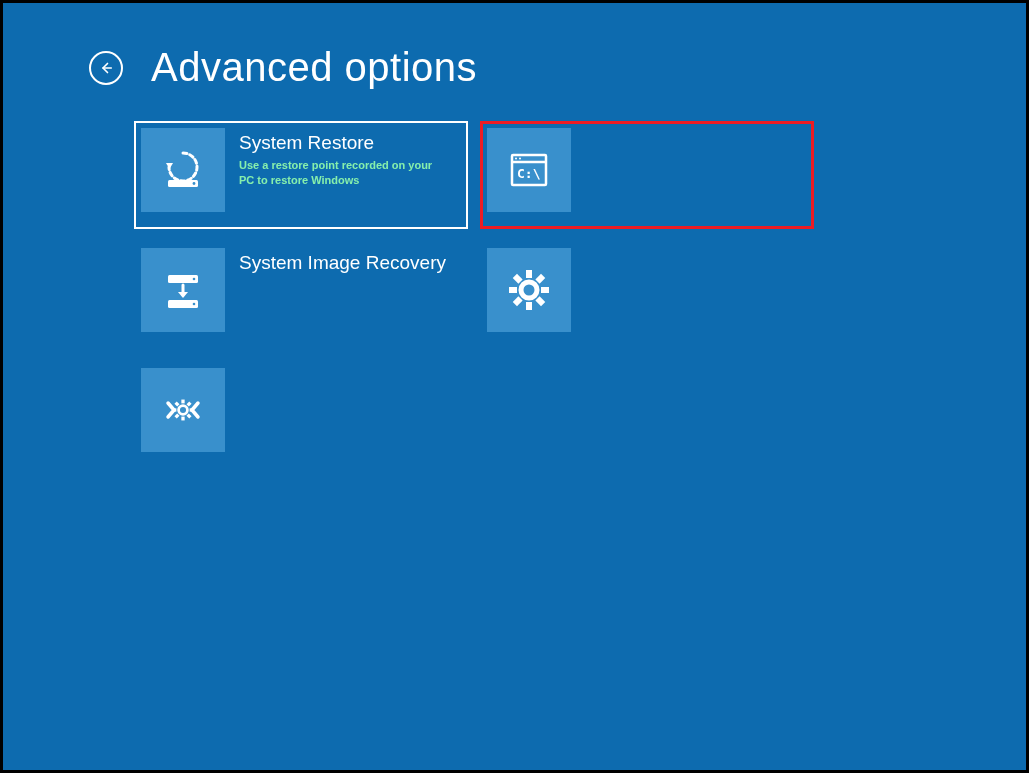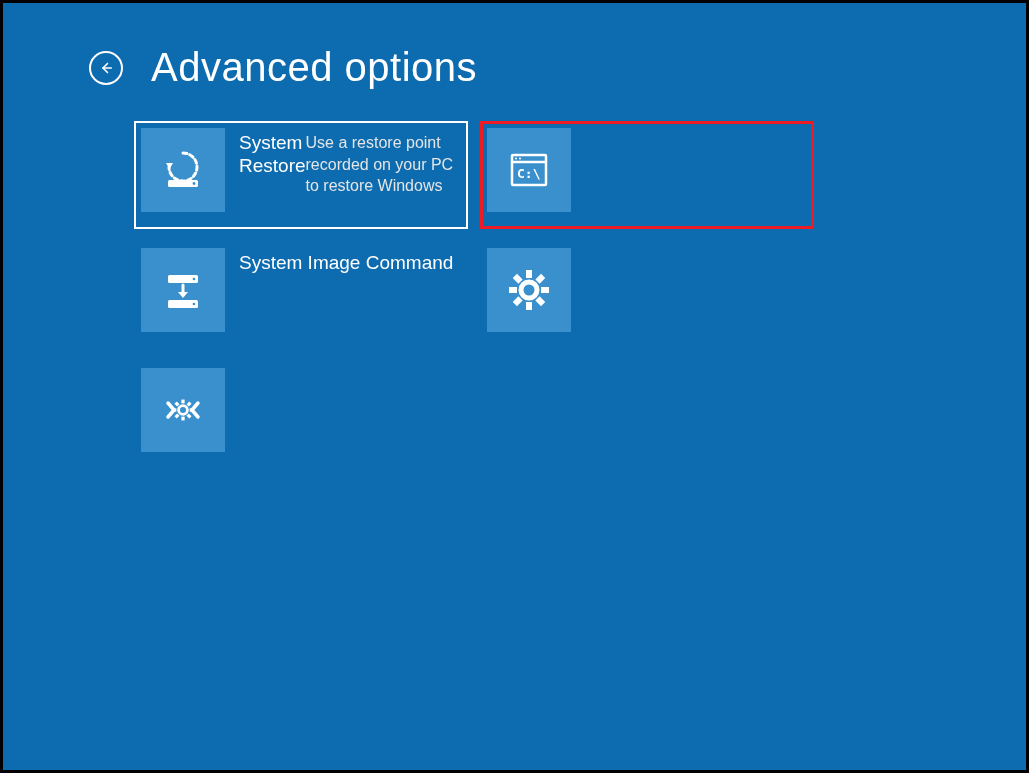--- a/index.html
+++ b/index.html
@@ -82,34 +82,34 @@
       justify-content: center;
       flex-shrink: 0;
     }
     .option-tile.selected .tile-icon,
     .option-tile.highlighted .tile-icon {
       width: 84px;
       height: 84px;
     }
     .tile-text {
       display: flex;
-      flex-direction: row;
+      flex-direction: column;
       padding-top: 4px;
     }
     .tile-title {
       font-size: 19px;
       font-weight: 400;
       line-height: 1.2;
       margin-bottom: 3px;
     }
     .tile-description {
-      font-size: 16px;
-      font-weight: 400;
+      font-size: 11px;
+      font-weight: 700;
       line-height: 1.35;
-      color: #e5e5e5;
+      color: #86efac;
       max-width: 200px;
     }
     .tile-icon svg {
       width: 50px;
       height: 50px;
     }
   </style>
 </head>
 <body>
 
@@ -157,21 +157,21 @@
       <svg viewBox="0 0 50 50">
         <rect x="10" y="10" width="30" height="8" rx="1.5" fill="#ffffff"></rect>
         <circle cx="36" cy="14" r="1.3" fill="#3990cc"></circle>
         <path d="M25 20 L25 30" stroke="#ffffff" stroke-width="3" stroke-linecap="round"></path>
         <polygon points="20,27 30,27 25,33" fill="#ffffff"></polygon>
         <rect x="10" y="35" width="30" height="8" rx="1.5" fill="#ffffff"></rect>
         <circle cx="36" cy="39" r="1.3" fill="#3990cc"></circle>
       </svg>
     </div>
     <div class="tile-text">
-      <div class="tile-title">System Image Command</div>
+      <div class="tile-title">System Image Recovery</div>
     </div>
   </div>
 
   <div class="option-tile">
     <div class="tile-icon">
       <svg viewBox="0 0 50 50">
         <g transform="translate(25,25)">
           <circle r="8" stroke="#ffffff" stroke-width="5" fill="none"></circle>
           <g id="cogs">
             <rect x="-3" y="-20" width="6" height="8" fill="#ffffff"></rect>

